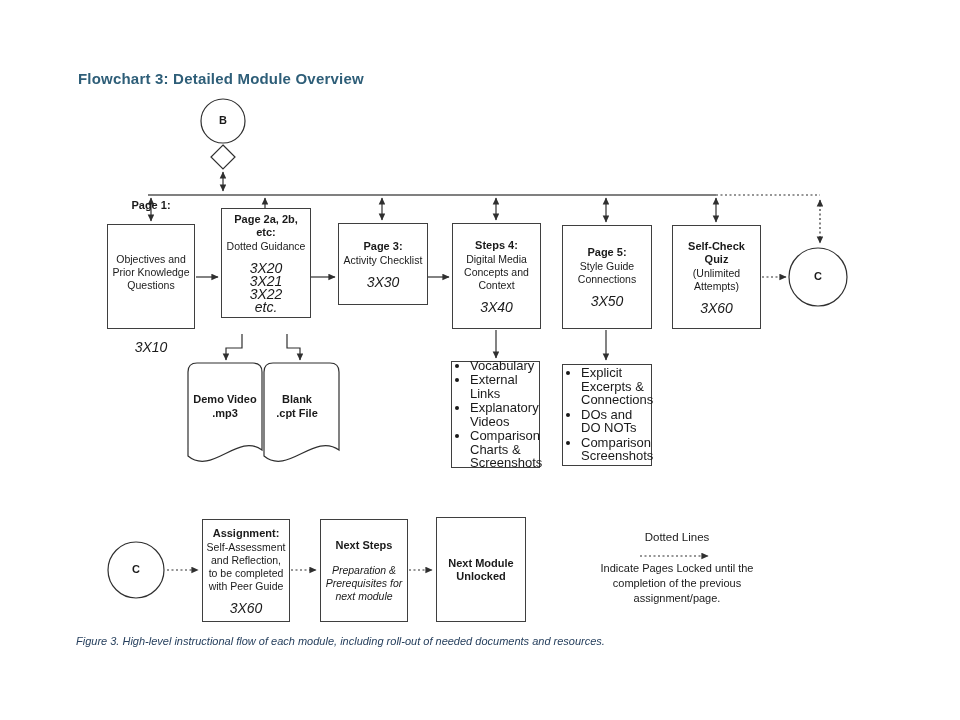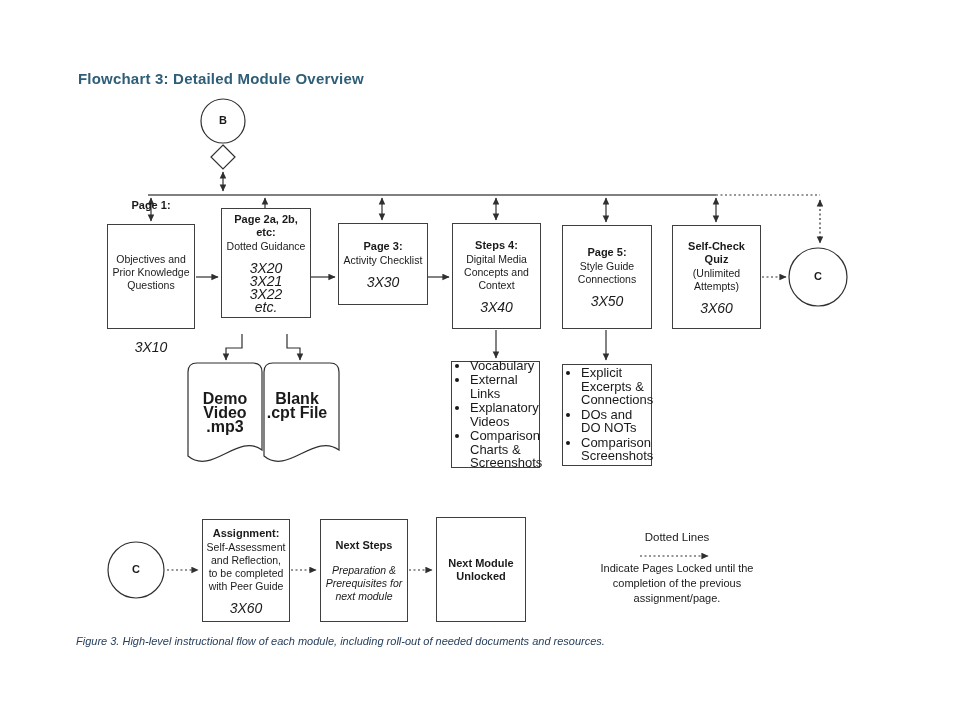--- a/index.html
+++ b/index.html
@@ -17,21 +17,21 @@
   .fbox{
     position:absolute;border:1px solid #3f3f3f;background:#ffffff;
     display:flex;flex-direction:column;align-items:center;justify-content:center;
     text-align:center;font-size:10.5px;line-height:13px;padding:4px 3px;box-sizing:border-box;
   }
   .fbox .btitle{font-weight:bold;font-size:11px;}
   .fbox .bbody{margin-top:1px;}
   .fbox .bcode{margin-top:9px;font-style:italic;font-size:14px;}
   .pre{white-space:pre-line;}
   .doc-label{
-    position:absolute;text-align:center;font-weight:bold;font-size:16px;line-height:14px;
+    position:absolute;text-align:center;font-weight:bold;font-size:11px;line-height:14px;
     white-space:pre-line;
   }
   .list-box{
     position:absolute;border:1px solid #3f3f3f;background:#ffffff;box-sizing:border-box;
     display:flex;align-items:center;
   }
   .list-box ul{
     margin:0;padding:0 2px 0 18px;font-size:13px;line-height:13.5px;text-align:left;
   }
   .list-box li{margin:0 0 1px 0;}

